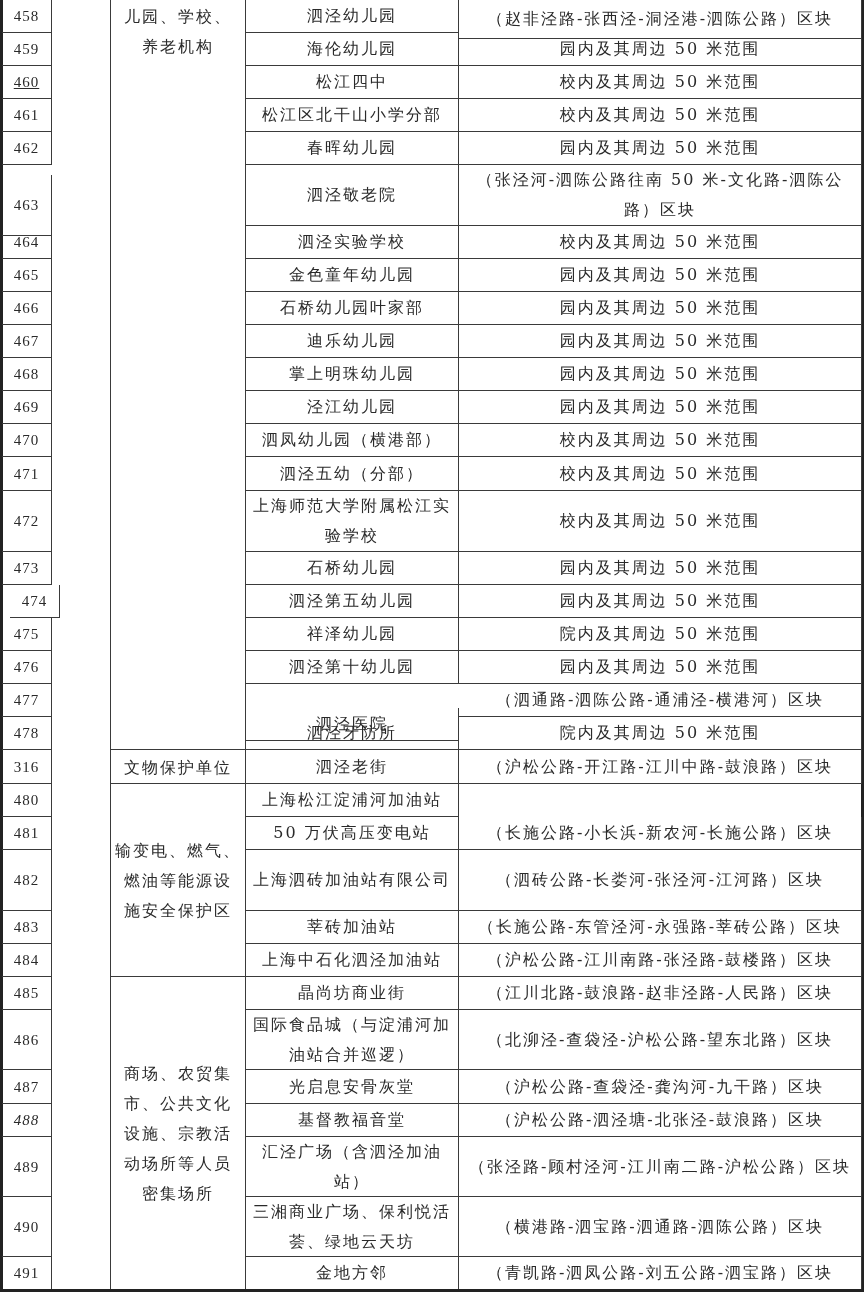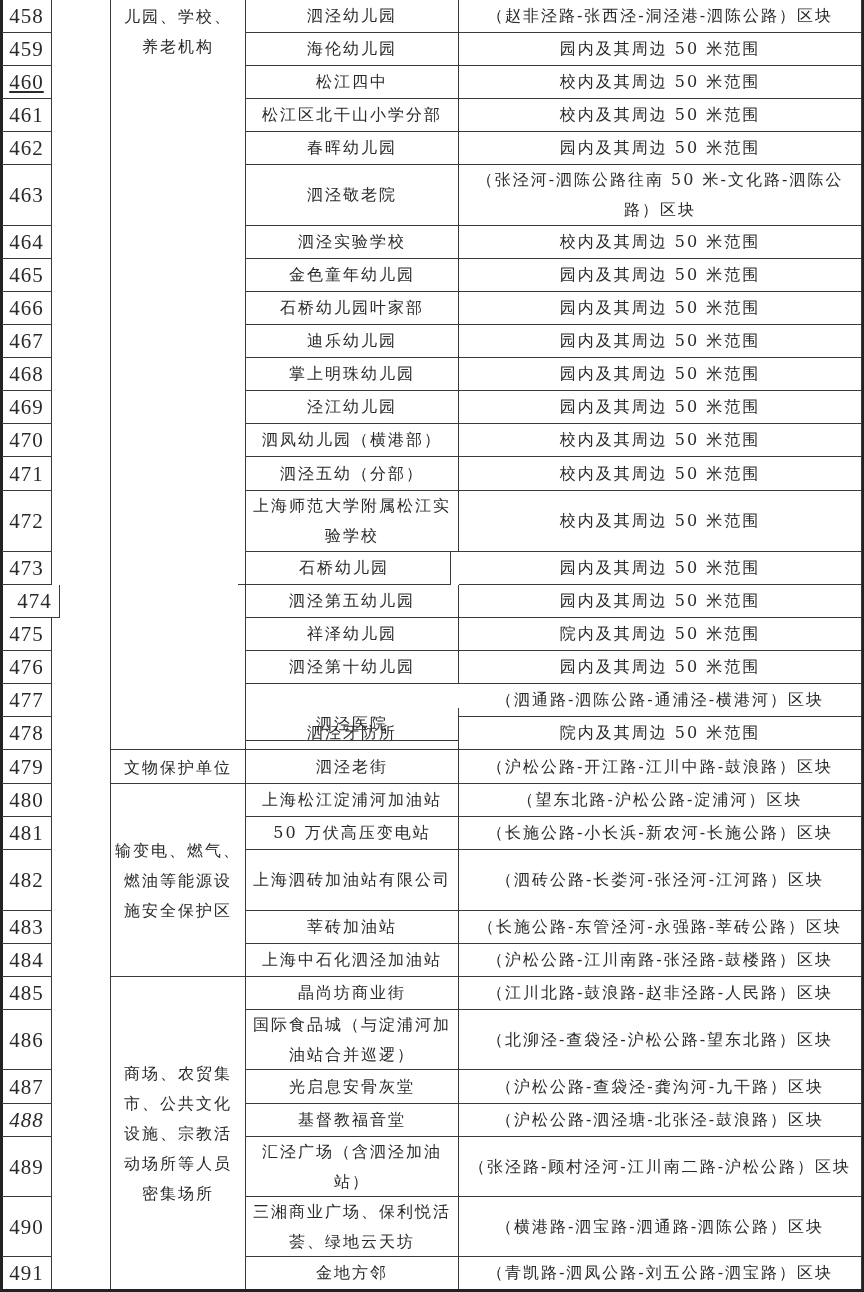--- a/index.html
+++ b/index.html
@@ -3,21 +3,21 @@
 <meta charset="utf-8">
 <style>
   html, body { margin: 0; padding: 0; background: #ffffff; }
   body { width: 864px; height: 1292px; position: relative; overflow: hidden;
          font-family: "DejaVu Serif", "Liberation Serif", serif; color: #2a2a2a; }
   #table { position: absolute; left: 0; top: 0; width: 864px; height: 1292px; }
   .cell { position: absolute; box-sizing: border-box; border-right: 1.5px solid #3a3a3a;
           border-bottom: 1.5px solid #3a3a3a; display: flex; align-items: center;
           justify-content: center; text-align: center; font-size: 16px; line-height: 30px;
           letter-spacing: 2px; padding: 0 4px; }
-  .cell.num { font-family: "Liberation Serif", "DejaVu Serif", serif; font-size: 21px; letter-spacing: 1px; }
+  .cell.num { font-family: "Liberation Serif", "DejaVu Serif", serif; font-size: 15px; letter-spacing: 1px; }
   .cell.cat { align-items: flex-start; padding-top: 2px; }
   .cell.cat-mid { align-items: center; }
   .cell.addr { font-size: 16px; }
   #left-edge { position: absolute; left: 0; top: 0; width: 3px; height: 1292px; background: #222; }
   #bottom-edge { position: absolute; left: 0; top: 1289px; width: 864px; height: 3px; background: #222; }
   #right-edge { position: absolute; left: 861px; top: 0; width: 3px; height: 1292px; background: #222; }
 </style>
 </head>
 <body>
 
@@ -39,34 +39,34 @@
     </div>
     <div class="cell cat cat-mid" style="left: 111px; width: 135px; top: 977px; height: 313px;">
       <span style="white-space: pre-line;">商场、农贸集
 市、公共文化
 设施、宗教活
 动场所等人员
 密集场所</span>
     </div>
     <div class="cell num" style="left: 2px; width: 50px; top: 0px; height: 33px;">458</div>
     <div class="cell" style="left: 246px; width: 213px; top: 0px; height: 33px;">泗泾幼儿园</div>
-    <div class="cell addr" style="left: 459px; width: 403px; top: 0px; height: 33px;">（赵非泾路-张西泾-洞泾港-泗陈公路）区块</div>
+    <div class="cell addr" style="left: 459px; width: 403px; top: 0px; height: 39px;">（赵非泾路-张西泾-洞泾港-泗陈公路）区块</div>
     <div class="cell num" style="left: 2px; width: 50px; top: 33px; height: 33px;">459</div>
     <div class="cell" style="left: 246px; width: 213px; top: 33px; height: 33px;">海伦幼儿园</div>
     <div class="cell addr" style="left: 459px; width: 403px; top: 33px; height: 33px;">园内及其周边 50 米范围</div>
     <div class="cell num" style="left: 2px; width: 50px; top: 66px; height: 33px; text-decoration: underline;">460</div>
     <div class="cell" style="left: 246px; width: 213px; top: 66px; height: 33px;">松江四中</div>
     <div class="cell addr" style="left: 459px; width: 403px; top: 66px; height: 33px;">校内及其周边 50 米范围</div>
     <div class="cell num" style="left: 2px; width: 50px; top: 99px; height: 33px;">461</div>
     <div class="cell" style="left: 246px; width: 213px; top: 99px; height: 33px;">松江区北干山小学分部</div>
     <div class="cell addr" style="left: 459px; width: 403px; top: 99px; height: 33px;">校内及其周边 50 米范围</div>
     <div class="cell num" style="left: 2px; width: 50px; top: 132px; height: 33px;">462</div>
     <div class="cell" style="left: 246px; width: 213px; top: 132px; height: 33px;">春晖幼儿园</div>
     <div class="cell addr" style="left: 459px; width: 403px; top: 132px; height: 33px;">园内及其周边 50 米范围</div>
-    <div class="cell num" style="left: 2px; width: 50px; top: 165px; height: 61px;">463</div>
+    <div class="cell num" style="left: 2px; width: 50px; top: 175px; height: 61px;">463</div>
     <div class="cell" style="left: 246px; width: 213px; top: 165px; height: 61px;">泗泾敬老院</div>
     <div class="cell addr" style="left: 459px; width: 403px; top: 165px; height: 61px;">（张泾河-泗陈公路往南 50 米-文化路-泗陈公路）区块</div>
     <div class="cell num" style="left: 2px; width: 50px; top: 226px; height: 33px;">464</div>
     <div class="cell" style="left: 246px; width: 213px; top: 226px; height: 33px;">泗泾实验学校</div>
     <div class="cell addr" style="left: 459px; width: 403px; top: 226px; height: 33px;">校内及其周边 50 米范围</div>
     <div class="cell num" style="left: 2px; width: 50px; top: 259px; height: 33px;">465</div>
     <div class="cell" style="left: 246px; width: 213px; top: 259px; height: 33px;">金色童年幼儿园</div>
     <div class="cell addr" style="left: 459px; width: 403px; top: 259px; height: 33px;">园内及其周边 50 米范围</div>
     <div class="cell num" style="left: 2px; width: 50px; top: 292px; height: 33px;">466</div>
     <div class="cell" style="left: 246px; width: 213px; top: 292px; height: 33px;">石桥幼儿园叶家部</div>
@@ -83,43 +83,42 @@
     <div class="cell num" style="left: 2px; width: 50px; top: 424px; height: 33px;">470</div>
     <div class="cell" style="left: 246px; width: 213px; top: 424px; height: 33px;">泗凤幼儿园（横港部）</div>
     <div class="cell addr" style="left: 459px; width: 403px; top: 424px; height: 33px;">校内及其周边 50 米范围</div>
     <div class="cell num" style="left: 2px; width: 50px; top: 457px; height: 34px;">471</div>
     <div class="cell" style="left: 246px; width: 213px; top: 457px; height: 34px;">泗泾五幼（分部）</div>
     <div class="cell addr" style="left: 459px; width: 403px; top: 457px; height: 34px;">校内及其周边 50 米范围</div>
     <div class="cell num" style="left: 2px; width: 50px; top: 491px; height: 61px;">472</div>
     <div class="cell" style="left: 246px; width: 213px; top: 491px; height: 61px;">上海师范大学附属松江实验学校</div>
     <div class="cell addr" style="left: 459px; width: 403px; top: 491px; height: 61px;">校内及其周边 50 米范围</div>
     <div class="cell num" style="left: 2px; width: 50px; top: 552px; height: 33px;">473</div>
-    <div class="cell" style="left: 238px; width: 213px; top: 552px; height: 33px;">石桥幼儿园</div>
+    <div class="cell" style="left: 246px; width: 213px; top: 552px; height: 33px;">石桥幼儿园</div>
     <div class="cell addr" style="left: 459px; width: 403px; top: 552px; height: 33px;">园内及其周边 50 米范围</div>
     <div class="cell num" style="left: 10px; width: 50px; top: 585px; height: 33px; text-align: right;">474</div>
     <div class="cell" style="left: 246px; width: 213px; top: 585px; height: 33px;">泗泾第五幼儿园</div>
     <div class="cell addr" style="left: 459px; width: 403px; top: 585px; height: 33px;">园内及其周边 50 米范围</div>
     <div class="cell num" style="left: 2px; width: 50px; top: 618px; height: 33px;">475</div>
     <div class="cell" style="left: 246px; width: 213px; top: 618px; height: 33px;">祥泽幼儿园</div>
     <div class="cell addr" style="left: 459px; width: 403px; top: 618px; height: 33px;">院内及其周边 50 米范围</div>
     <div class="cell num" style="left: 2px; width: 50px; top: 651px; height: 33px;">476</div>
     <div class="cell" style="left: 246px; width: 213px; top: 651px; height: 33px;">泗泾第十幼儿园</div>
     <div class="cell addr" style="left: 459px; width: 403px; top: 651px; height: 33px;">园内及其周边 50 米范围</div>
     <div class="cell num" style="left: 2px; width: 50px; top: 684px; height: 33px;">477</div>
     <div class="cell" style="left: 246px; width: 213px; top: 708px; height: 33px; text-align: right;">泗泾医院</div>
     <div class="cell addr" style="left: 459px; width: 403px; top: 684px; height: 33px;">（泗通路-泗陈公路-通浦泾-横港河）区块</div>
     <div class="cell num" style="left: 2px; width: 50px; top: 717px; height: 33px;">478</div>
     <div class="cell" style="left: 246px; width: 213px; top: 717px; height: 33px;">泗泾牙防所</div>
     <div class="cell addr" style="left: 459px; width: 403px; top: 717px; height: 33px;">院内及其周边 50 米范围</div>
-    <div class="cell num" style="left: 2px; width: 50px; top: 750px; height: 34px;">479</div>
+    <div class="cell num" style="left: 2px; width: 50px; top: 750px; height: 34px;">316</div>
     <div class="cell" style="left: 246px; width: 213px; top: 750px; height: 34px;">泗泾老街</div>
     <div class="cell addr" style="left: 459px; width: 403px; top: 750px; height: 34px;">（沪松公路-开江路-江川中路-鼓浪路）区块</div>
     <div class="cell num" style="left: 2px; width: 50px; top: 784px; height: 33px;">480</div>
     <div class="cell" style="left: 246px; width: 213px; top: 784px; height: 33px;">上海松江淀浦河加油站</div>
-    <div class="cell addr" style="left: 459px; width: 403px; top: 784px; height: 33px;">（望东北路-沪松公路-淀浦河）区块</div>
     <div class="cell num" style="left: 2px; width: 50px; top: 817px; height: 33px;">481</div>
     <div class="cell" style="left: 246px; width: 213px; top: 817px; height: 33px;">50 万伏高压变电站</div>
     <div class="cell addr" style="left: 459px; width: 403px; top: 817px; height: 33px;">（长施公路-小长浜-新农河-长施公路）区块</div>
     <div class="cell num" style="left: 2px; width: 50px; top: 850px; height: 61px;">482</div>
     <div class="cell" style="left: 246px; width: 213px; top: 850px; height: 61px;">上海泗砖加油站有限公司</div>
     <div class="cell addr" style="left: 459px; width: 403px; top: 850px; height: 61px;">（泗砖公路-长娄河-张泾河-江河路）区块</div>
     <div class="cell num" style="left: 2px; width: 50px; top: 911px; height: 33px;">483</div>
     <div class="cell" style="left: 246px; width: 213px; top: 911px; height: 33px;">莘砖加油站</div>
     <div class="cell addr" style="left: 459px; width: 403px; top: 911px; height: 33px;">（长施公路-东管泾河-永强路-莘砖公路）区块</div>
     <div class="cell num" style="left: 2px; width: 50px; top: 944px; height: 33px;">484</div>

